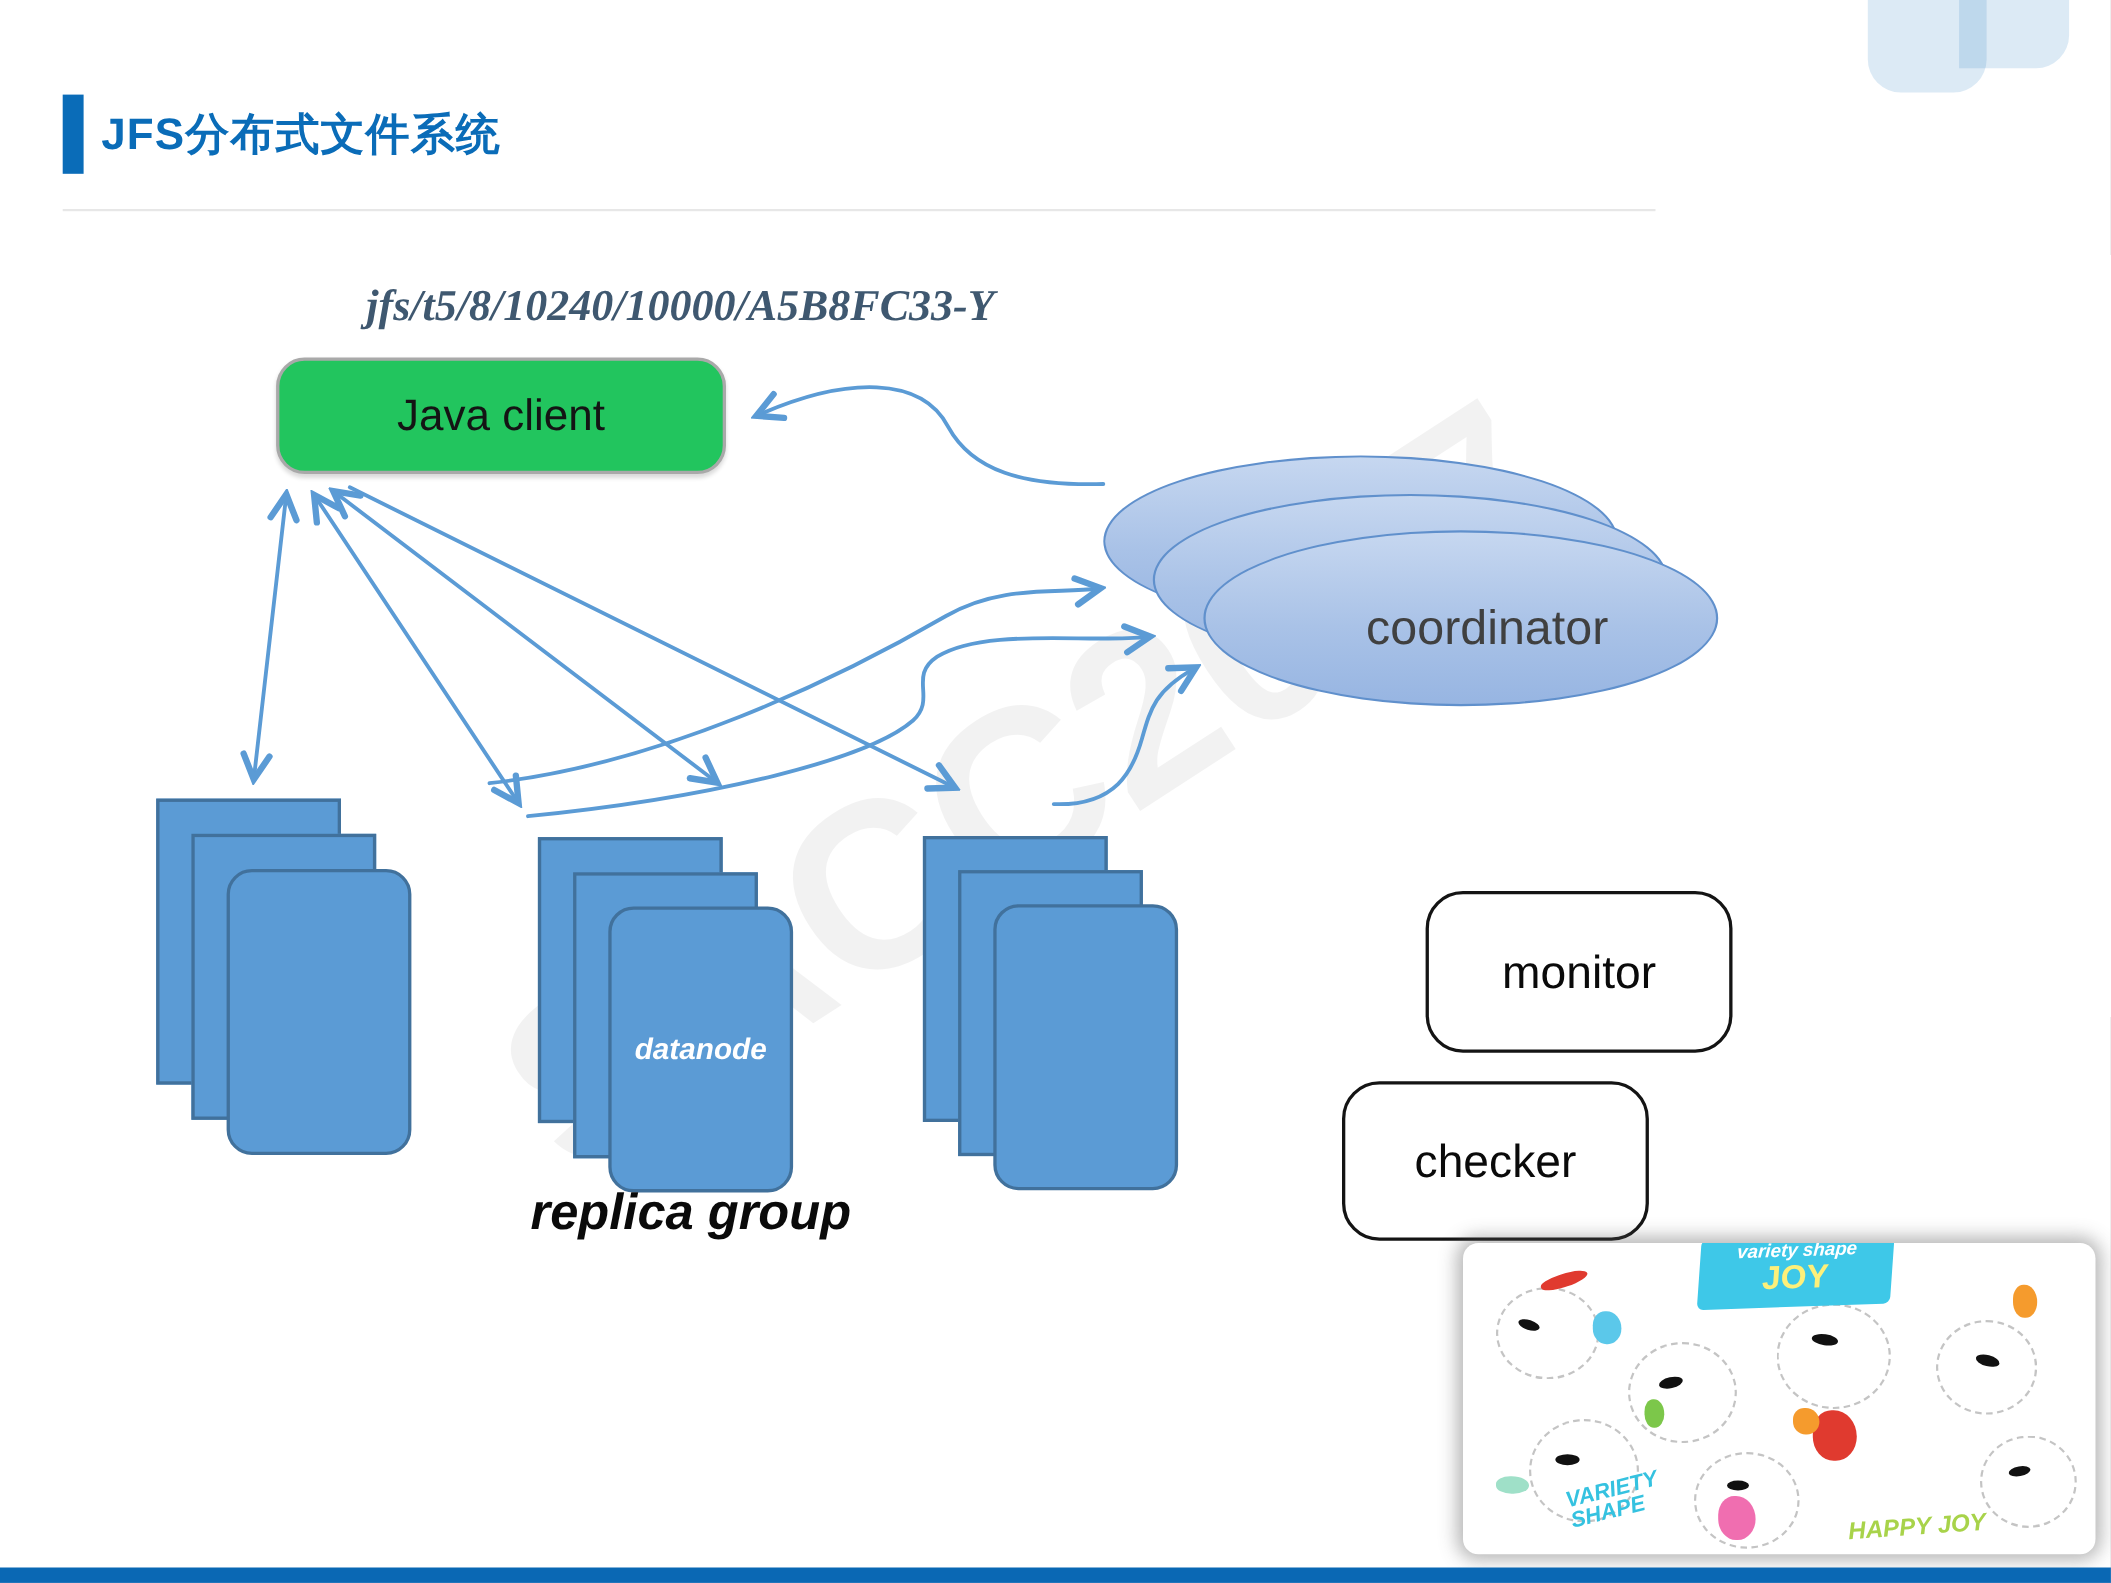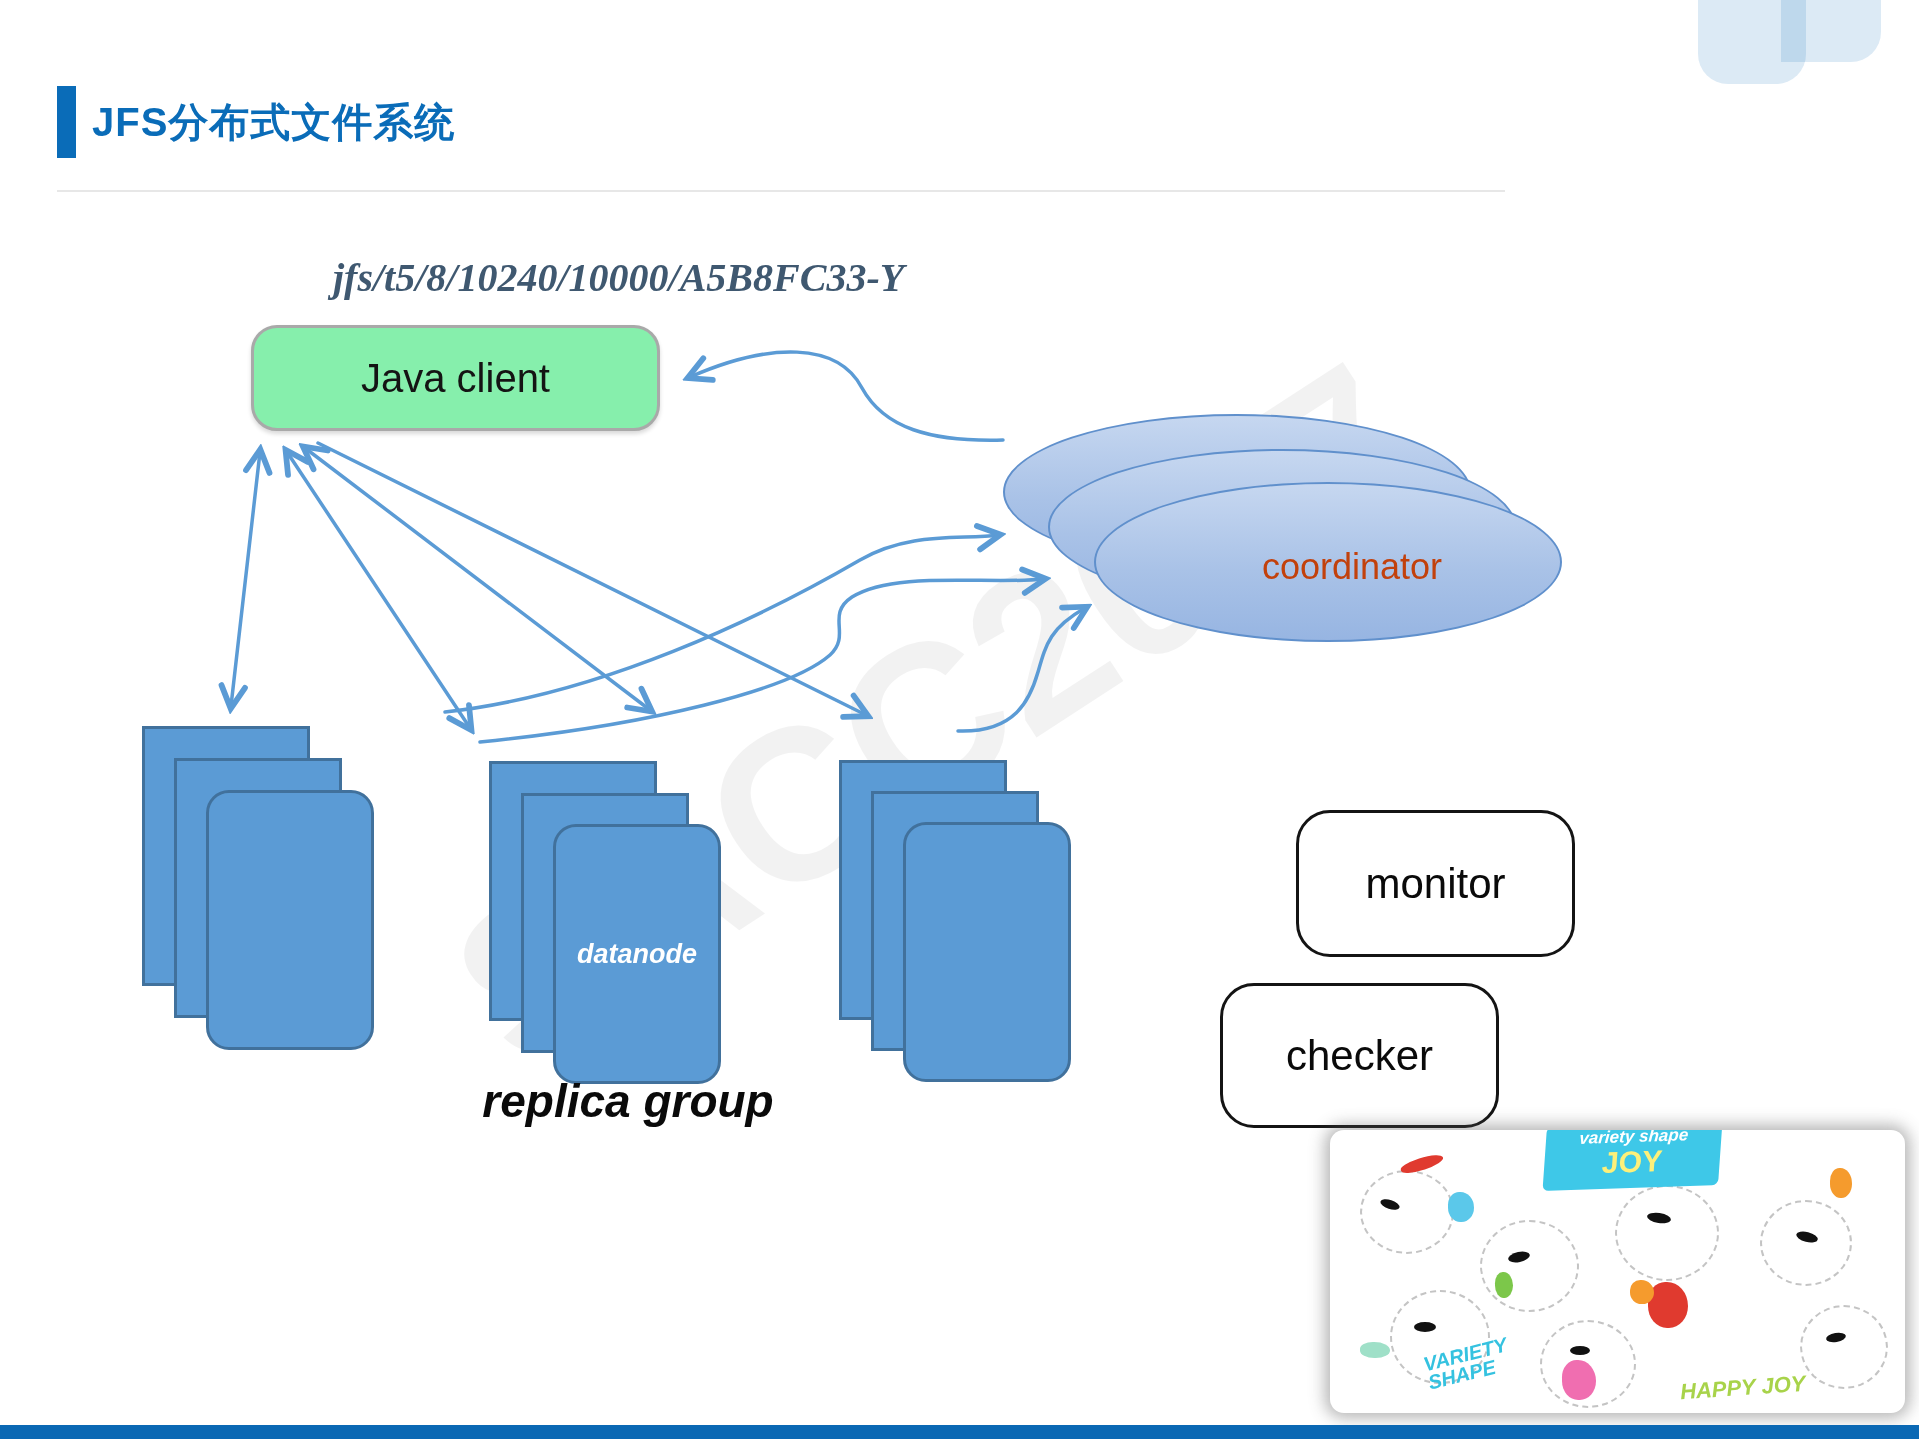--- a/index.html
+++ b/index.html
@@ -22,30 +22,30 @@
   .watermark{left:415px;top:575px;width:1040px;height:280px;display:flex;align-items:center;
              justify-content:center;font-size:215px;font-weight:700;color:rgba(125,125,125,0.10);
              transform:rotate(-33deg);white-space:nowrap;user-select:none;}
 
   
   .path-label{left:303px;top:254px;font-family:"Liberation Serif",serif;font-style:italic;
               font-weight:600;font-size:40px;color:#3F5870;white-space:nowrap;margin-left:30px;}
 
   
   .client-box{left:251px;top:325px;width:403px;height:100px;border:3px solid #A9A9A9;
-              border-radius:26px;background:#86efac;display:flex;align-items:center;justify-content:center;
+              border-radius:26px;background:#22c55e;display:flex;align-items:center;justify-content:center;
               font-size:40px;color:#141414;box-shadow:0 3px 4px rgba(0,0,0,0.15);}
 
   
   .ell{border:2px solid #6090CC;border-radius:50%;
        background:linear-gradient(180deg,#C6D7F0 0%,#A9C2E7 55%,#97B5E2 100%);}
   .ell1{left:1003px;top:414px;width:464px;height:152px;}
   .ell2{left:1048px;top:449px;width:464px;height:152px;}
   .ell3{left:1094px;top:482px;width:464px;height:156px;}
-  .coordinator-label{left:1222px;top:546px;width:260px;text-align:center;font-size:36px;color:#c2410c;}
+  .coordinator-label{left:1222px;top:546px;width:260px;text-align:center;font-size:44px;color:#404040;}
 
   
   .drect{width:168px;height:260px;background:#5B9BD5;border:3px solid #41719C;box-sizing:border-box;}
   .front{display:flex;align-items:center;justify-content:center;border-radius:23px;}
   .datanode-label{font-size:27px;font-style:italic;font-weight:700;color:#ffffff;}
 
   .replica-label{left:478px;top:1074px;width:300px;text-align:center;font-size:46px;font-style:italic;
                  font-weight:700;color:#0a0a0a;white-space:nowrap;}
 
   

